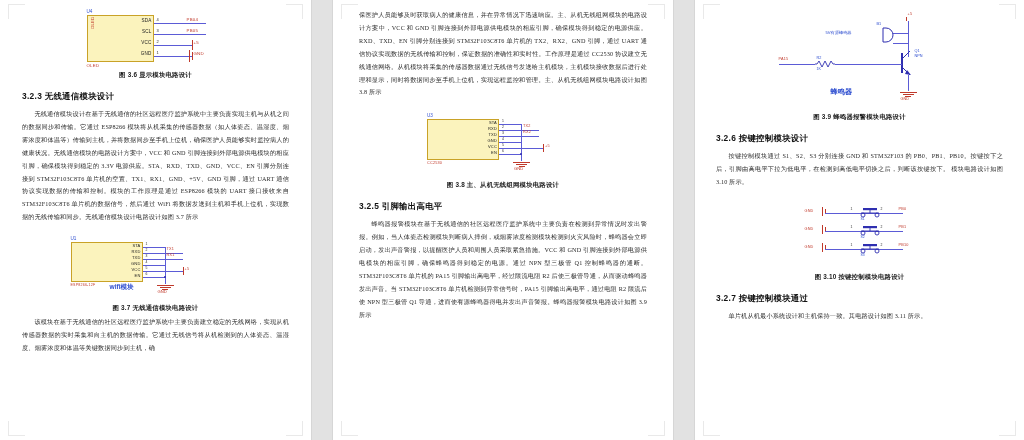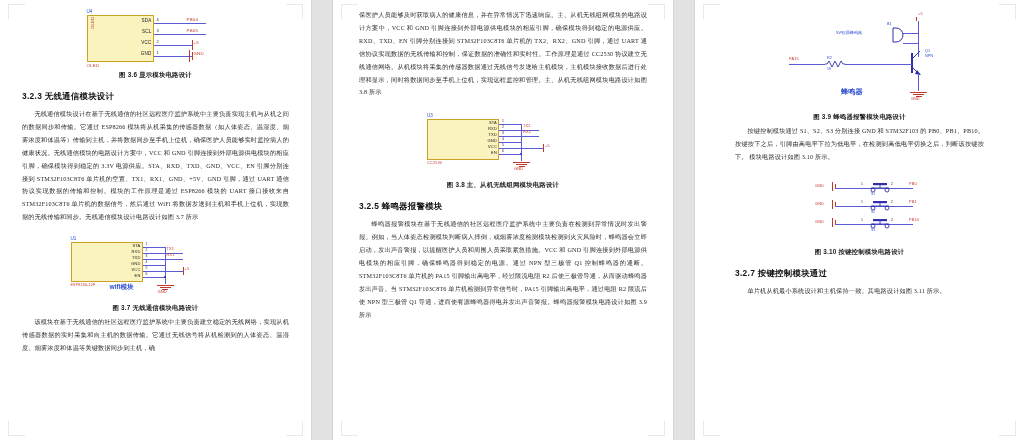--- a/index.html
+++ b/index.html
@@ -21,21 +21,21 @@
 
   
   .cmark{position:absolute;width:16px;height:14px;border:1px solid #e9e9e9;}
   .cmark.tl{top:4px;left:8px;border-right:none;border-bottom:none;}
   .cmark.tr{top:4px;right:8px;border-left:none;border-bottom:none;}
   .cmark.bl{bottom:4px;left:8px;border-right:none;border-top:none;}
   .cmark.br{bottom:4px;right:8px;border-left:none;border-top:none;}
 
   .body{padding:0 22px;box-sizing:border-box;}
   .page.p2 .body{padding:0 26px;}
-  .page.p3 .body{padding:0 40px;}
+  .page.p3 .body{padding:0 21px;}
 
   p.para{
     font-size:6.2px;line-height:12.9px;margin:0 0 0 0;text-align:justify;
     text-indent:2em;letter-spacing:0.15px;color:#2b2b2b;
     font-family:"Liberation Serif","DejaVu Serif",serif;
   }
   p.para.cont{text-indent:0;}
   h3.head{
     font-size:8.4px;line-height:15px;margin:9px 0 4px 0;font-weight:bold;
     font-family:"Liberation Sans","DejaVu Sans",sans-serif;color:#121212;
@@ -213,21 +213,21 @@
 
         <div class="gndsym" style="left:104px;top:48px;width:17px;">
           <i style="width:17px;"></i>
             <i style="width:11px;"></i>
             <i style="width:6px;"></i>
         </div>
         <span class="gndtxt" style="left:105px;top:53px;">GND</span>
       </div>
       <div class="figcap" style="margin-top:6px;">图 3.8 主、从机无线组网模块电路设计</div>
 
-      <h3 class="head">3.2.5  蜂鸣器报警模块</h3>
+      <h3 class="head">3.2.5  引脚输出高电平</h3>
       <p class="para">蜂鸣器报警模块在基于无线通信的社区远程医疗监护系统中主要负责在检测到异常情况时发出警报。例如，当人体姿态检测模块判断病人摔倒，或烟雾浓度检测模块检测到火灾风险时，蜂鸣器会立即启动，发出声音警报，以提醒医护人员和周围人员采取紧急措施。VCC 和 GND 引脚连接到外部电源供电模块的相应引脚，确保蜂鸣器得到稳定的电源。通过 NPN 型三极管 Q1 控制蜂鸣器的通断。STM32F103C8T6 单片机的 PA15 引脚输出高电平，经过限流电阻 R2 后使三极管导通，从而驱动蜂鸣器发出声音。当 STM32F103C8T6 单片机检测到异常信号时，PA15 引脚输出高电平，通过电阻 R2 限流后使 NPN 型三极管 Q1 导通，进而使有源蜂鸣器得电并发出声音警报。蜂鸣器报警模块电路设计如图 3.9 所示</p>
     </div>
   </div>
 
   <div class="gutter"></div>
 
   <div class="page p3">
     <span class="cmark tl"></span>
     <span class="cmark tr"></span>
     <span class="cmark bl"></span>
@@ -273,20 +273,21 @@
           <i style="width:17px;"></i>
             <i style="width:11px;"></i>
             <i style="width:6px;"></i>
         </div>
         <span class="gndtxt" style="left:176px;top:88px;font-size:3.8px;">GND</span>
 
         <span class="buzztxt" style="left:106px;top:78px;">蜂鸣器</span>
       </div>
       <div class="figcap" style="margin-top:4px;">图 3.9  蜂鸣器报警模块电路设计</div>
 
+      <h3 class="head">3.2.6  按键控制模块设计</h3>
       <p class="para">按键控制模块通过 S1、S2、S3 分别连接 GND 和 STM32F103 的 PB0、PB1、PB10。按键按下之后，引脚由高电平下拉为低电平，在检测到高低电平切换之后，判断该按键按下。 模块电路设计如图 3.10 所示。</p>
 
       <div class="fig" style="width:270px;height:74px;margin-top:10px;">
 
         <span class="netlbl" style="left:80px;top:10px;font-size:3.8px;">GND</span>
         <div class="wire v" style="left:97px;top:8px;width:1px;height:9px;background:#c0392b;"></div>
         <div class="wire v" style="left:100px;top:10px;width:1px;height:5px;background:#c0392b;"></div>
         <div class="wire" style="left:100px;top:14px;width:78px;"></div>
         <span class="pinnum" style="left:126px;top:8px;font-size:3.4px;">1</span>
         <span class="pinnum" style="left:156px;top:8px;font-size:3.4px;">2</span>

